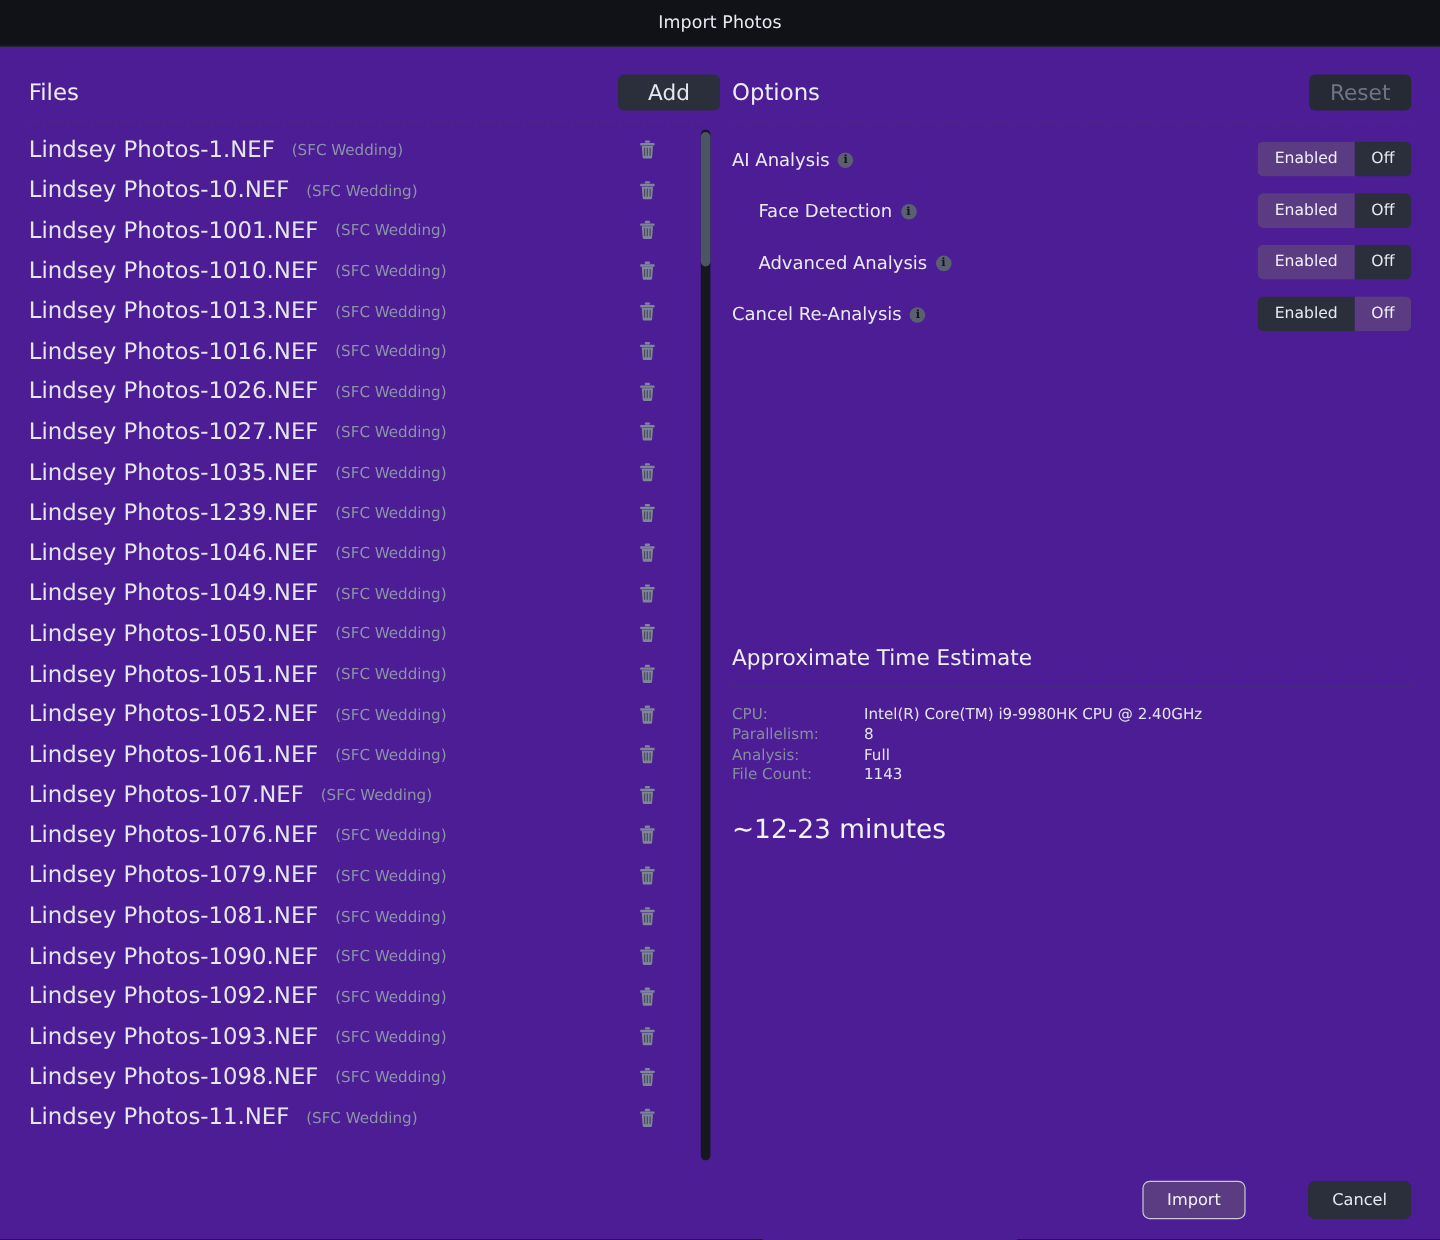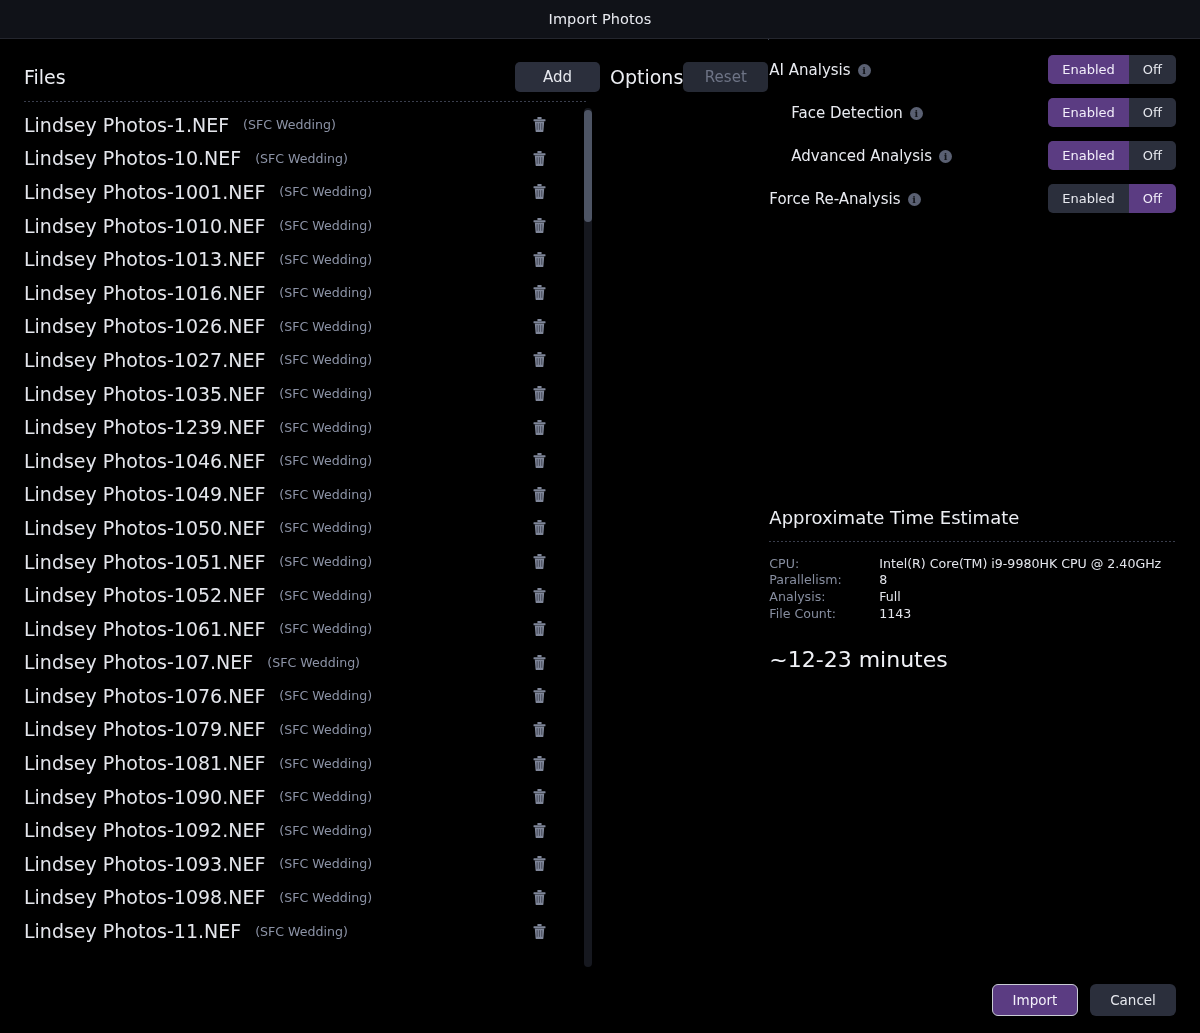--- a/index.html
+++ b/index.html
@@ -10,21 +10,21 @@
     background: #121419;
     font-family: "DejaVu Sans", "Liberation Sans", sans-serif;
     -webkit-font-smoothing: antialiased;
     overflow: hidden;
   }
 
   #app {
     position: relative;
     width: 1200px;
     height: 1033px;
-    background: #000000;
+    background: #4c1d95;
     display: flex;
     flex-direction: column;
     justify-content: flex-end;
   }
 
   
   .titlebar {
     height: 39px;
     flex: 0 0 39px;
     background: #101218;
@@ -53,20 +53,21 @@
     display: flex;
     flex-direction: column;
     min-height: 0;
     padding-left: 24px;
     padding-right: 0;
   }
 
   .panel-right {
     flex: 1 1 auto;
     display: flex;
+    flex-direction: column;
     min-height: 0;
     padding-left: 10px;
     padding-right: 24px;
   }
 
   
   .panel-head {
     height: 62px;
     flex: 0 0 62px;
     display: flex;
@@ -80,21 +81,21 @@
     color: #eceef3;
     font-weight: 400;
   }
 
   .hdr-btn {
     min-width: 85px;
     height: 30px;
     border-radius: 5px;
     background: #2b2f3c;
     color: #e6e8ee;
-    font-size: 15px;
+    font-size: 18px;
     font-family: inherit;
     border: none;
     cursor: pointer;
     display: flex;
     align-items: center;
     justify-content: center;
     padding: 0 14px;
   }
   .hdr-btn.disabled {
     background: #262a35;
@@ -295,20 +296,21 @@
     height: 32px;
     border-radius: 6px;
     font-family: inherit;
     font-size: 13.5px;
     cursor: pointer;
     display: flex;
     align-items: center;
     justify-content: center;
     padding: 0 16px;
     border: 1px solid transparent;
+    margin-left: 40px;
   }
   .footer-btn.primary {
     background: #5b3c82;
     color: #f4f1fa;
     border: 1px solid #c9cbd4;
   }
   .footer-btn.secondary {
     background: #2b2f3c;
     color: #e7e9ef;
     border: 1px solid transparent;
@@ -800,21 +802,21 @@
                 <span class="opt-label">Advanced Analysis</span>
                 <span class="info-icon">i</span>
               </div>
               <div class="seg">
                 <button class="seg-btn on">Enabled</button>
                 <button class="seg-btn">Off</button>
               </div>
             </div>
             <div class="opt-row">
               <div class="opt-label-wrap">
-                <span class="opt-label">Force Re-Analysis</span>
+                <span class="opt-label">Cancel Re-Analysis</span>
                 <span class="info-icon">i</span>
               </div>
               <div class="seg">
                 <button class="seg-btn">Enabled</button>
                 <button class="seg-btn on">Off</button>
               </div>
             </div>
           </div>
 
         <div class="spacer-flex"></div>

